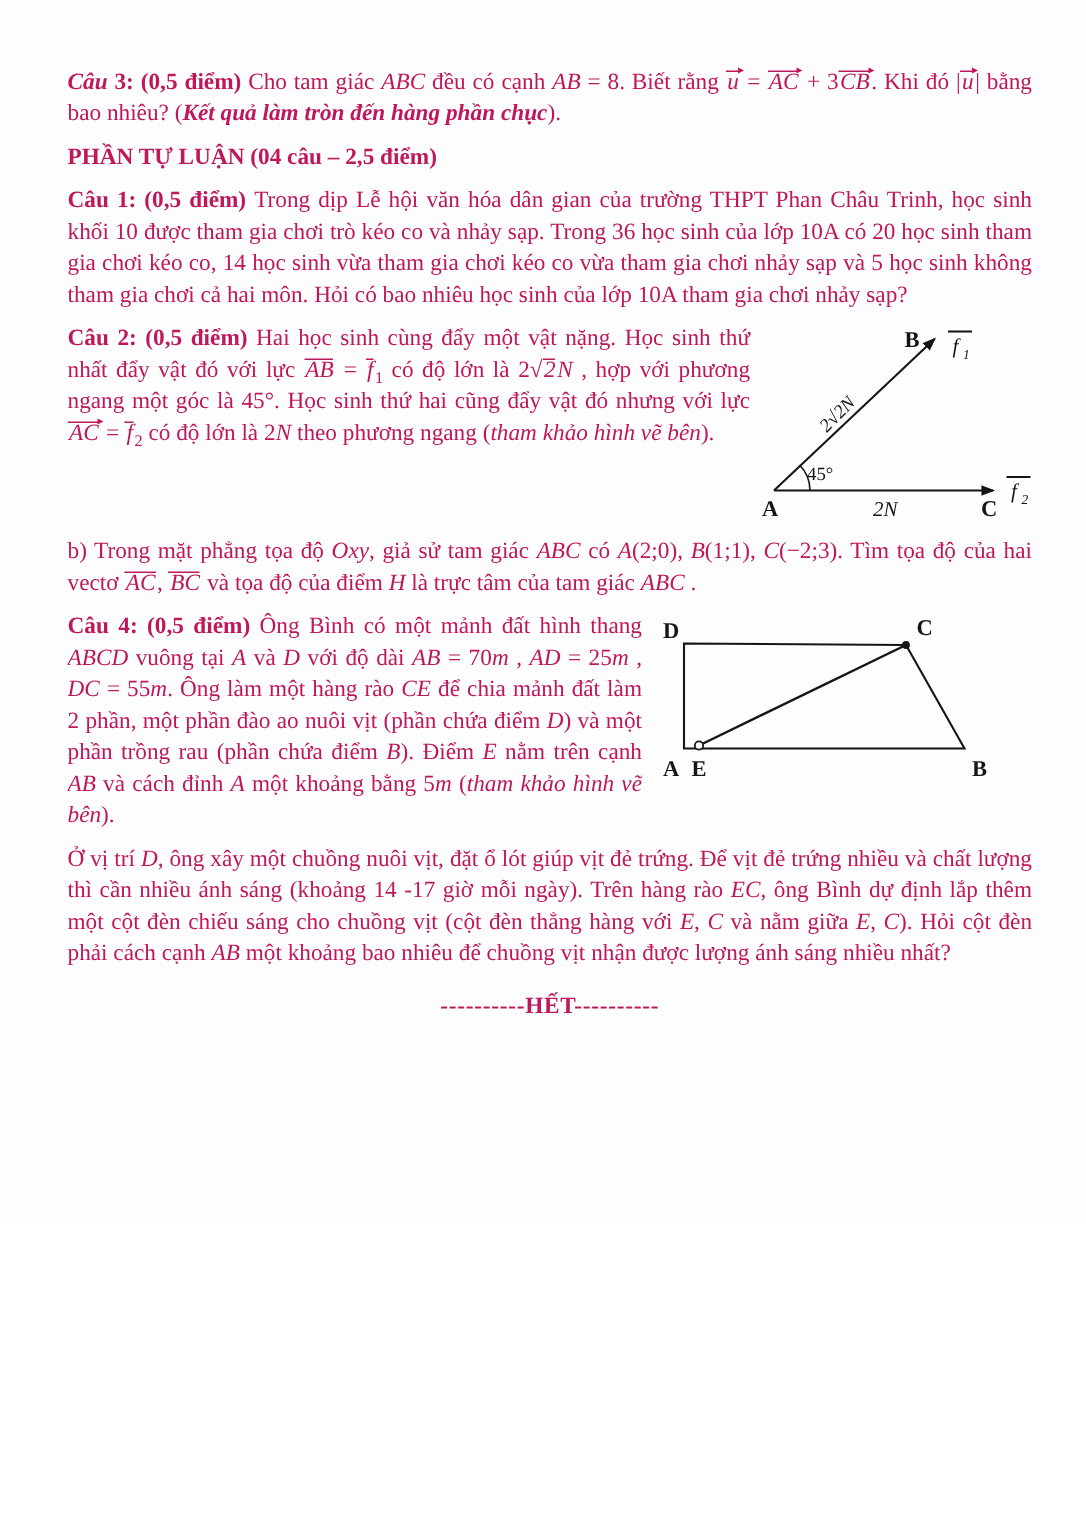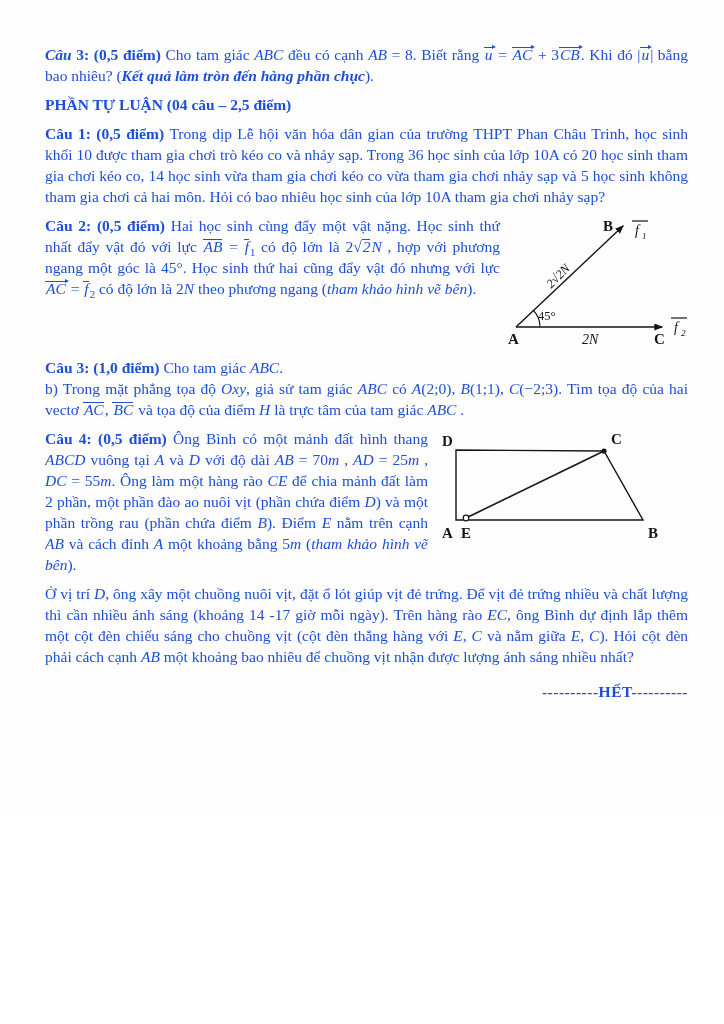--- a/index.html
+++ b/index.html
@@ -1,21 +1,21 @@
 <!DOCTYPE html>
 <html><head>
 <meta charset="utf-8">
 <style>
   html,body{margin:0;padding:0;background:#ffffff;}
   .page{
     position:relative;
     width:724px;height:816px;
     background:#fdfdfd;
     font-family:"Liberation Serif","DejaVu Serif",serif;
-    font-size:15.5px;color:#1d4ed8;
+    font-size:15.5px;color:#be185d;
     overflow:hidden;
   }
   .content{position:absolute;left:45px;top:44px;width:643px;}
   p{margin:0;line-height:21px;text-align:justify;}
   .rs-b{font-weight:bold;}
   .rs-i{font-style:italic;}
   .rs-bi{font-weight:bold;font-style:italic;}
   .rs-sub{vertical-align:sub;font-size:0.7em;line-height:0;}
   .rs-bar,.rs-vec{position:relative;font-style:italic;padding:0 1px;}
   .rs-bar::after,.rs-vec::after{
@@ -28,21 +28,21 @@
     border-left:4px solid currentColor;
   }
   .q{margin-top:8px;}
   .mc-q3{margin-bottom:8px;}
   .section-h{font-weight:bold;margin-top:7px;}
   .wrap-block{overflow:hidden;margin-top:8px;}
   .fig-right{float:right;}
   .fig-force{width:180px;height:132px;margin:0 0 2px 8px;}
   .fig-trap{width:250px;height:118px;margin:2px 0 2px 10px;}
   .find-p{margin-top:12px;}
-  .end-marker{margin-top:14px;text-align:right;font-weight:bold;letter-spacing:0.5px;}
+  .end-marker{margin-top:14px;text-align:center;font-weight:bold;letter-spacing:0.5px;}
   .footer{position:absolute;top:955px;right:36px;font-weight:bold;font-size:15px;}
   svg text{font-family:"Liberation Serif","DejaVu Serif",serif;fill:#151515;}
   .svg-pt{font-weight:bold;font-size:15px;}
   .svg-it{font-style:italic;font-size:14px;}
   .svg-sm{font-size:12.5px;}
   .svg-sub{font-style:italic;font-size:9px;}
 </style>
 </head>
 <body>
 
@@ -75,21 +75,20 @@
         <text class="svg-it" x="74" y="129">2N</text>
         <text class="svg-pt" x="146" y="129">C</text>
         <text class="svg-it" x="166" y="117">f</text>
         <text class="svg-sub" x="173" y="121">2</text>
         <line x1="163" y1="103" x2="179" y2="103" stroke="#151515" stroke-width="1.2"></line>
       </svg>
       <p><span class="rs-b">Câu 2: (0,5 điểm) </span><span>Hai học sinh cùng đẩy một vật nặng. Học sinh thứ nhất đẩy vật đó với lực </span><span class="rs-bar">AB</span><span> = </span><span class="rs-bar">f</span><span class="rs-sub">1</span><span> có độ lớn là 2√</span><span class="rs-bar">2</span><span class="rs-i">N</span><span> , hợp với phương ngang một góc là 45°. Học sinh thứ hai cũng đẩy vật đó nhưng với lực </span><span class="rs-vec">AC</span><span> = </span><span class="rs-bar">f</span><span class="rs-sub">2</span><span> có độ lớn là 2</span><span class="rs-i">N</span><span> theo phương ngang (</span><span class="rs-i">tham khảo hình vẽ bên</span><span>).</span></p>
     </div>
 
     <div class="q">
-      <p><span class="rs-b">Câu 3: (1,0 điểm) </span><span> Cho tam giác </span><span class="rs-i">ABC</span><span>.</span></p>
       <p><span>b) Trong mặt phẳng tọa độ </span><span class="rs-i">Oxy</span><span>, giả sử tam giác </span><span class="rs-i">ABC</span><span> có </span><span class="rs-i">A</span><span>(2;0), </span><span class="rs-i">B</span><span>(1;1), </span><span class="rs-i">C</span><span>(−2;3). Tìm tọa độ của hai vectơ </span><span class="rs-bar">AC</span><span>, </span><span class="rs-bar">BC</span><span> và tọa độ của điểm </span><span class="rs-i">H</span><span> là trực tâm của tam giác </span><span class="rs-i">ABC</span><span> .</span></p>
     </div>
 
     <div class="wrap-block">
       <svg class="fig-right fig-trap" viewBox="0 0 250 118">
         <path d="M18,20 L166,21 L205,90 L18,90 Z" fill="none" stroke="#151515" stroke-width="1.4"></path>
         <line x1="28" y1="88" x2="166" y2="21" stroke="#151515" stroke-width="1.6"></line>
         <circle cx="166" cy="21" r="2.6" fill="#151515"></circle>
         <circle cx="28" cy="88" r="2.8" fill="#fdfdfd" stroke="#151515" stroke-width="1.2"></circle>
         <text class="svg-pt" x="4" y="16">D</text>

